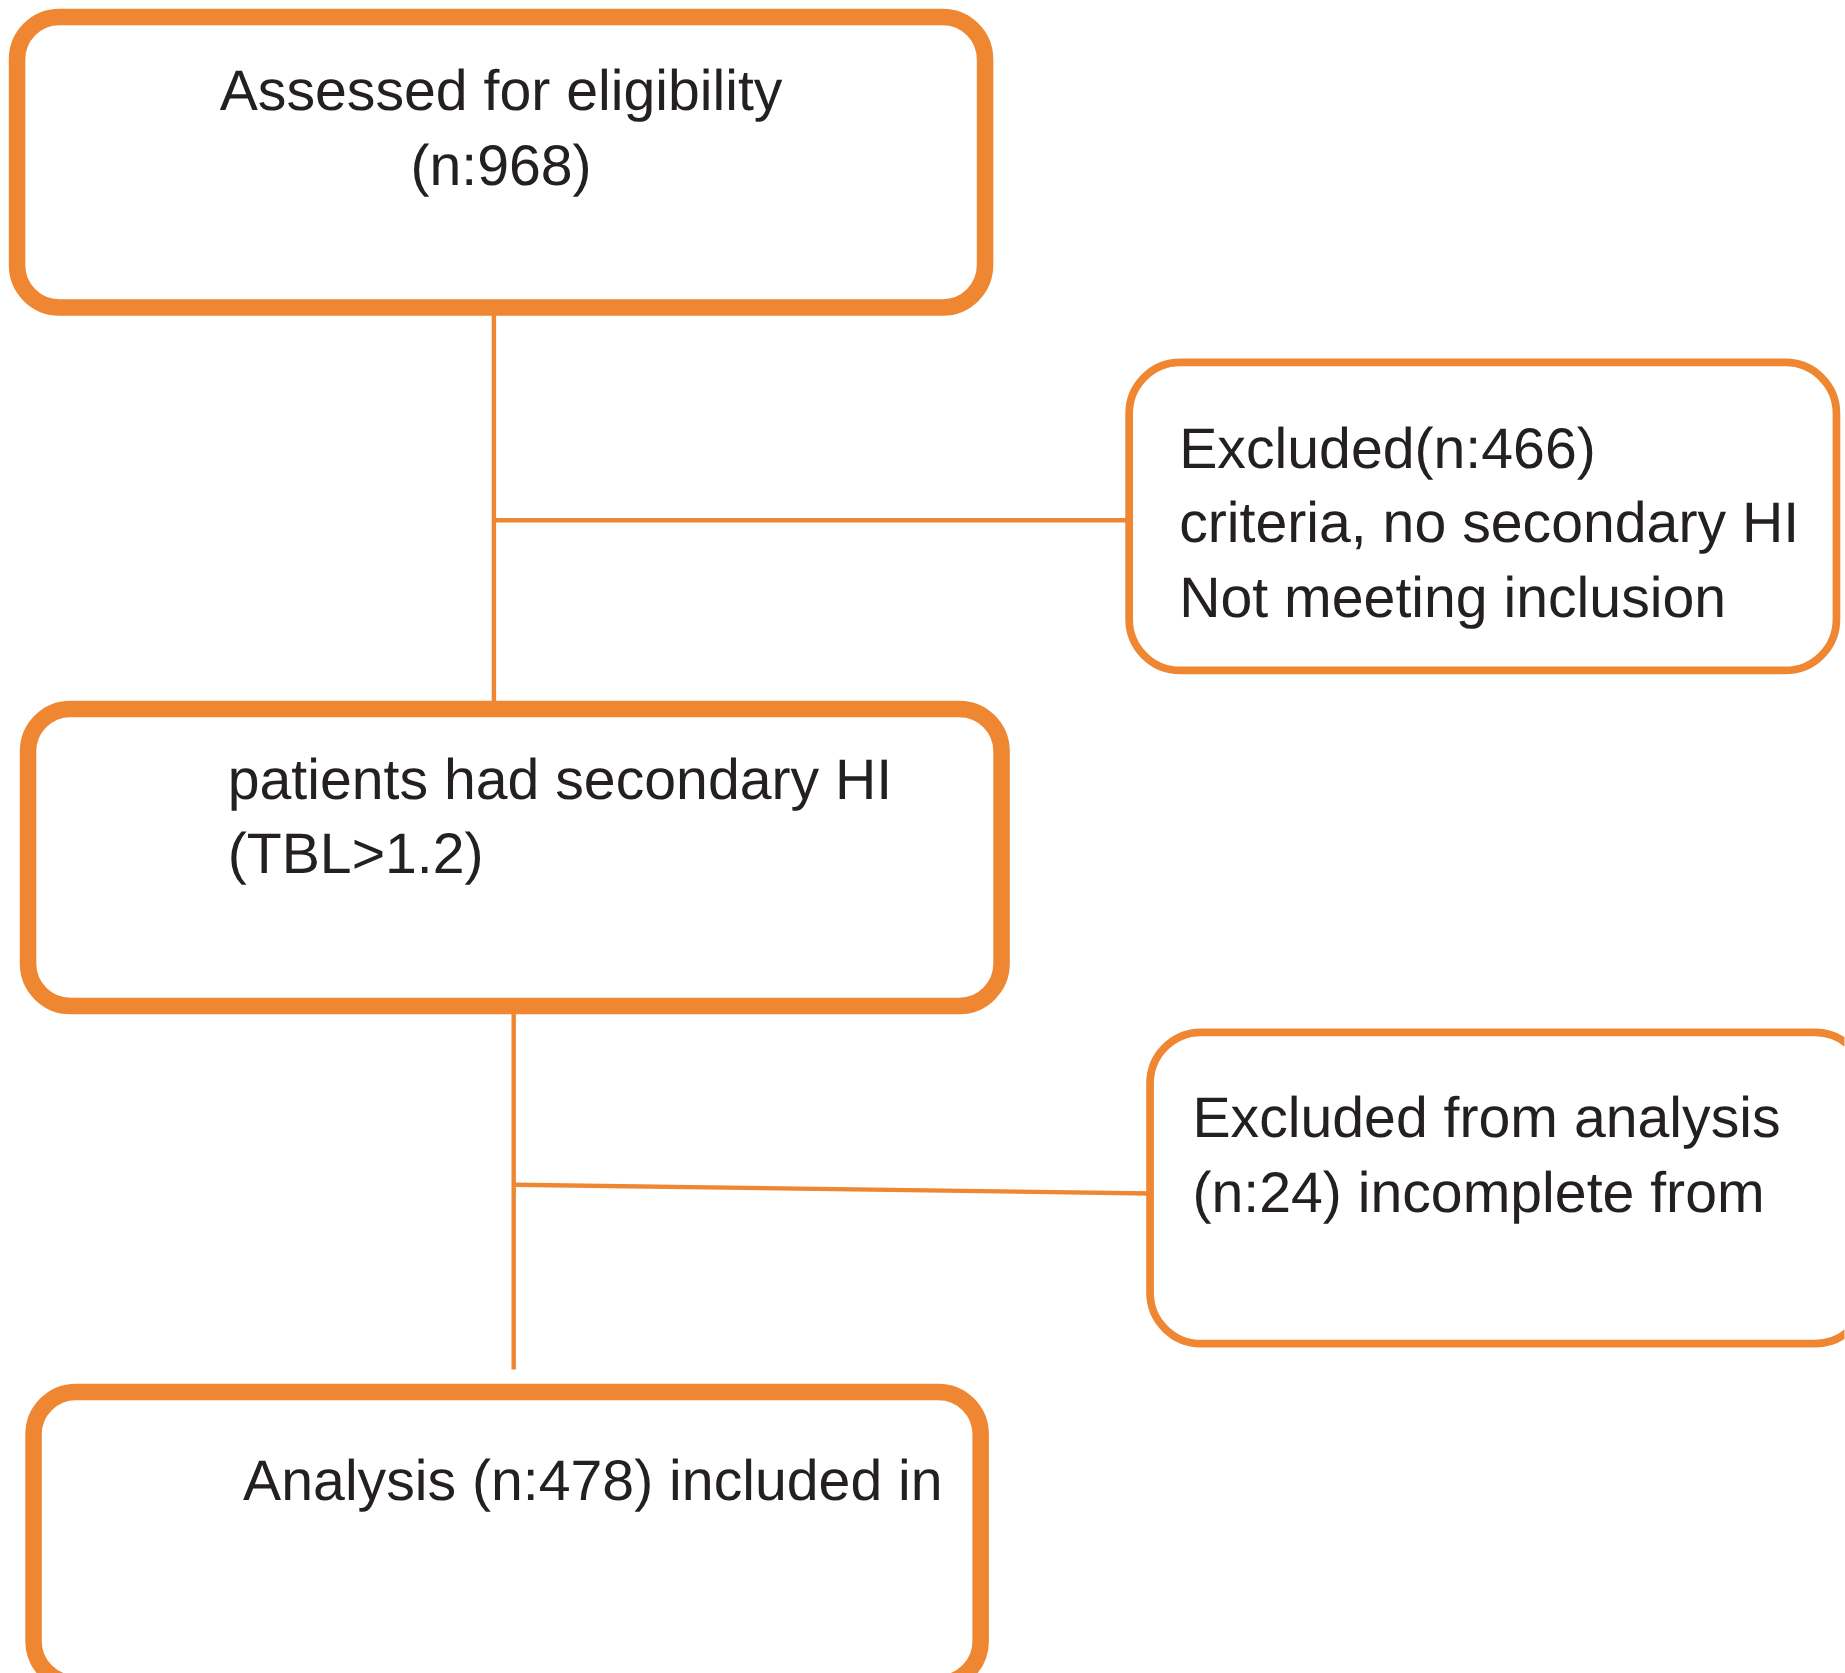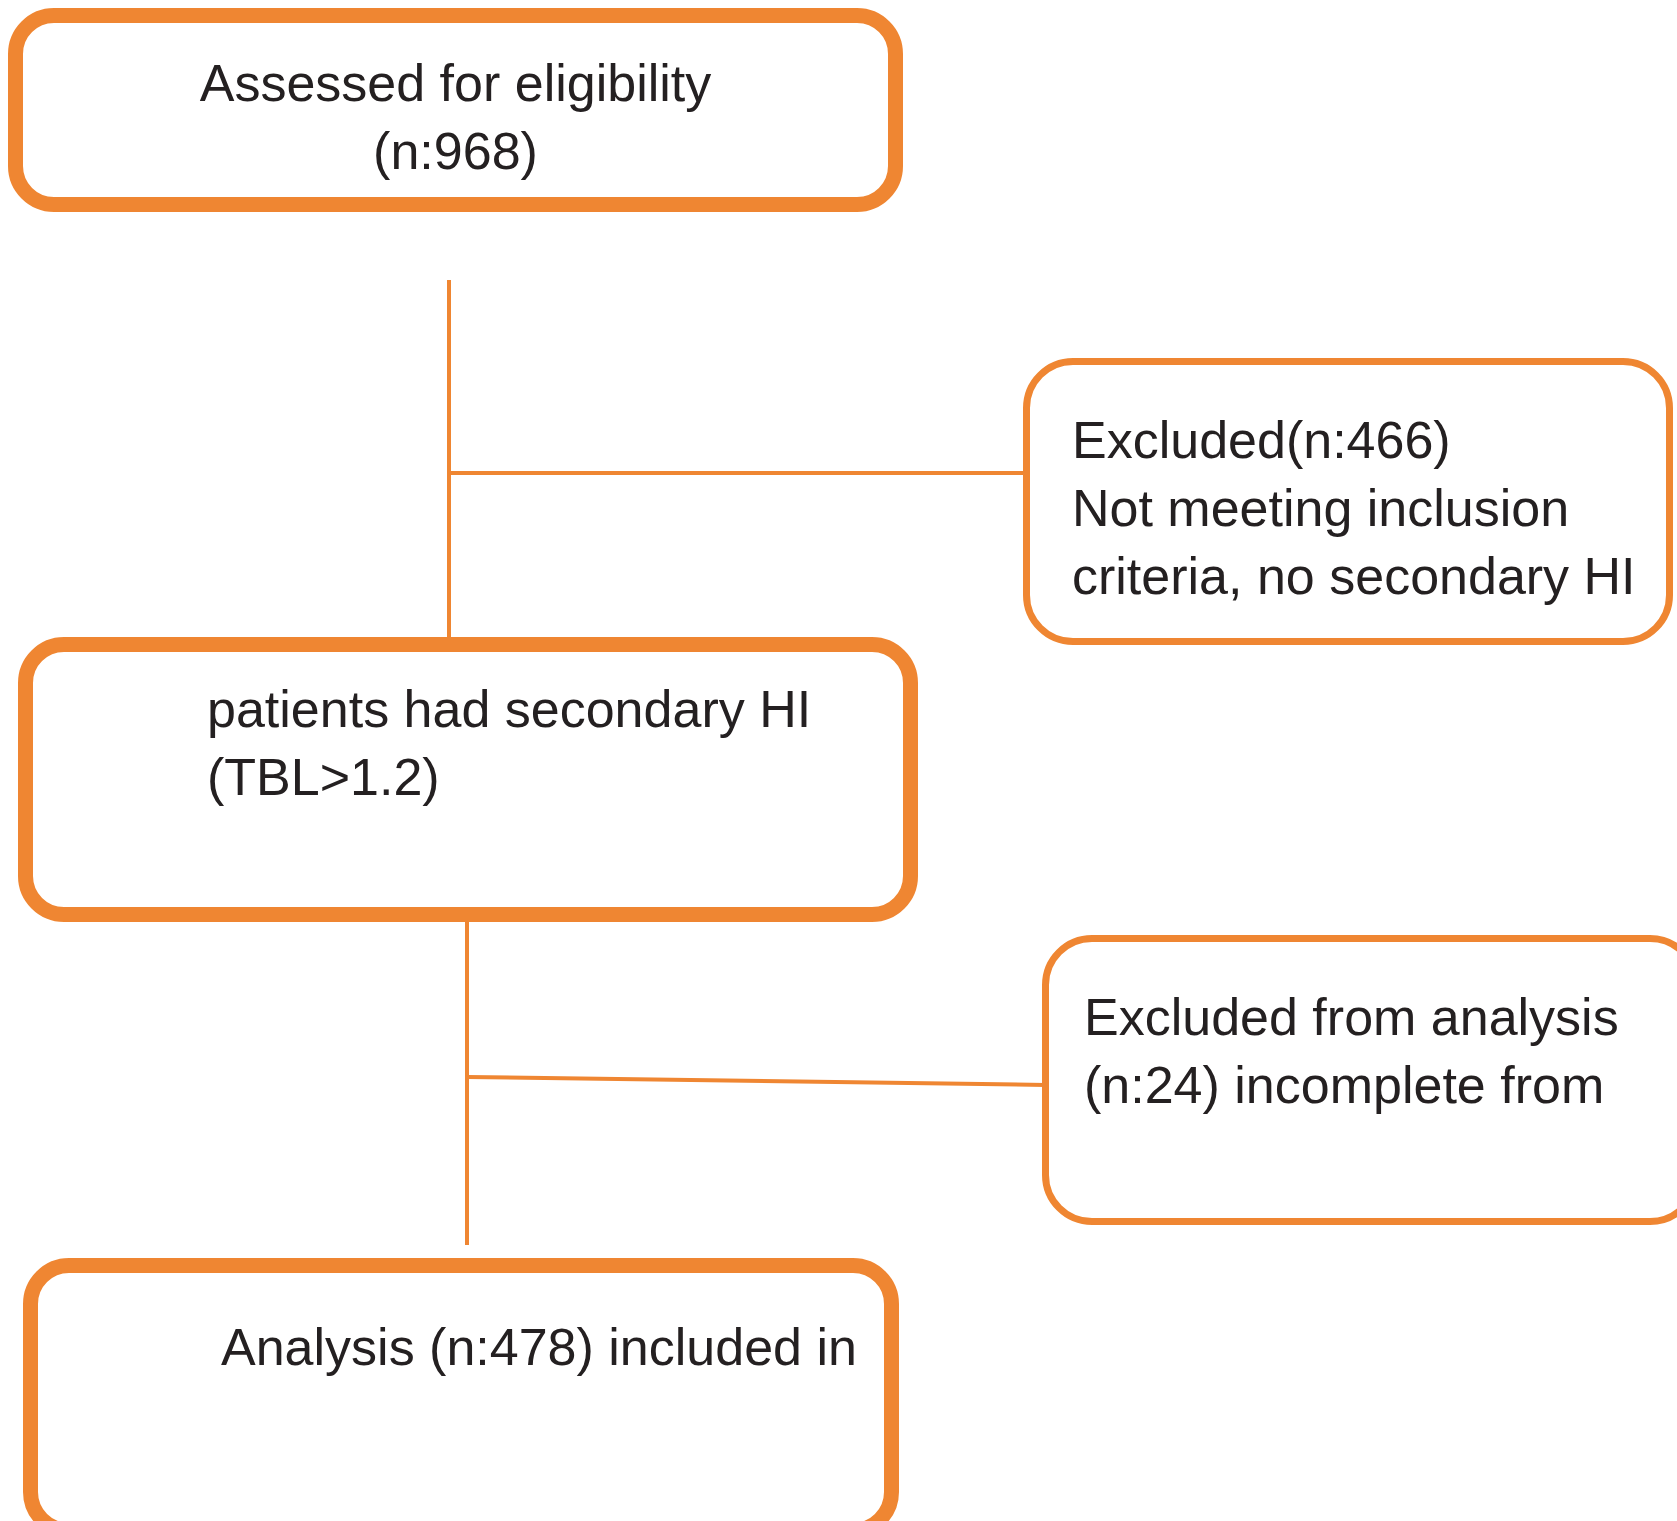--- a/index.html
+++ b/index.html
@@ -35,27 +35,26 @@
     border-style: solid;
     border-color: var(--accent);
     color: var(--ink);
     font-size: 52px;
     line-height: 68px;
   }
   .box--thick { border-width: 15px; border-radius: 46px; }
   .box--thin  { border-width: 7px;  border-radius: 50px; }
 
   .box--assessed {
-    left: 8px; top: 8px; width: 895px; height: 204px;
+    left: 8px; top: 8px; width: 895px; height: 279px;
     text-align: center; padding-top: 26px;
   }
   .box--excluded1 {
     left: 1023px; top: 326px; width: 650px; height: 287px;
     padding: 41px 10px 0 42px;
-    margin-top: 32px;
   }
   .box--allocated {
     left: 18px; top: 637px; width: 900px; height: 285px;
     padding: 23px 10px 0 174px;
   }
   .box--excluded2 {
     left: 1042px; top: 935px; width: 658px; height: 290px;
     padding: 41px 10px 0 35px;
   }
   .box--analysis {
@@ -76,22 +75,22 @@
     <line x1="467" y1="1077" x2="1046" y2="1085"></line>
   </svg>
 
   <div class="box box--thick box--assessed">
     <div>Assessed for eligibility</div>
     <div>(n:968)</div>
   </div>
 
   <div class="box box--thin box--excluded1">
     <div>Excluded(n:466)</div>
+    <div>criteria, no secondary HI</div>
     <div>Not meeting inclusion</div>
-    <div>criteria, no secondary HI</div>
   </div>
 
   <div class="box box--thick box--allocated">
     <div>patients had secondary HI</div>
     <div>(TBL&gt;1.2)</div>
   </div>
 
   <div class="box box--thin box--excluded2">
     <div>Excluded from analysis</div>
     <div>(n:24) incomplete from</div>

